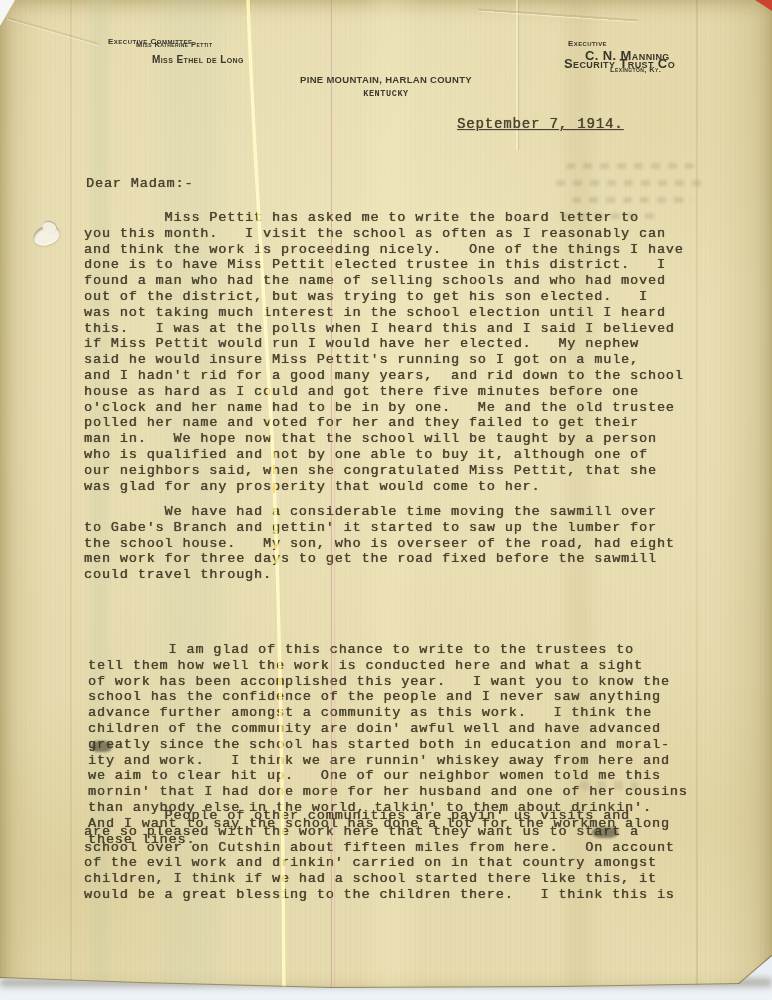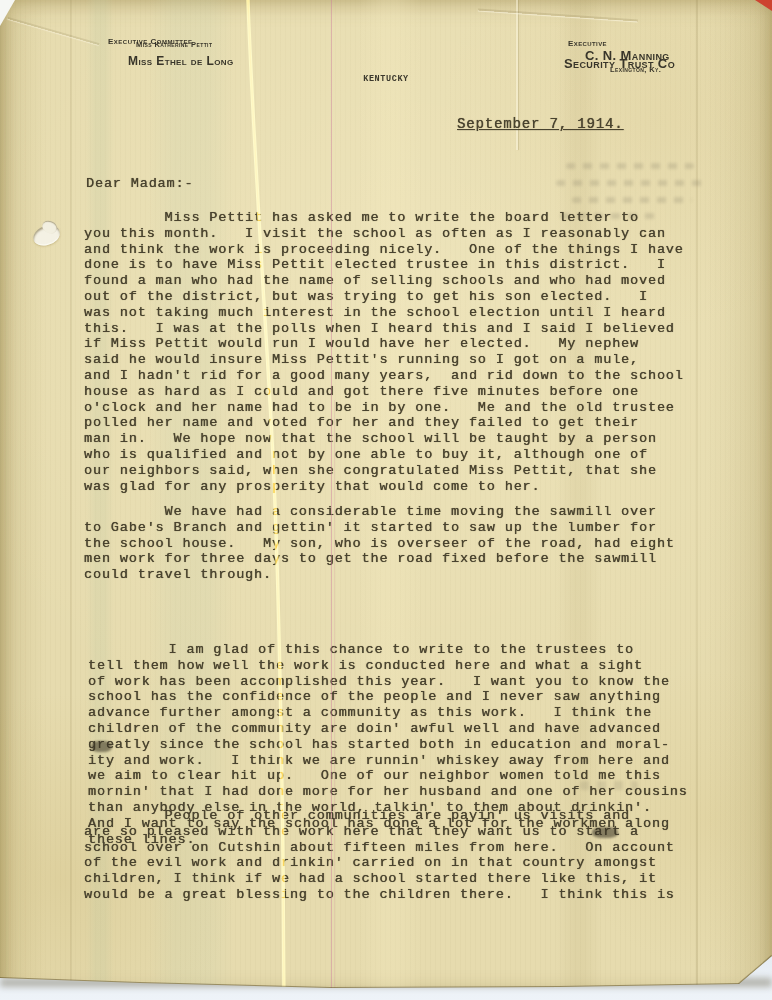--- a/index.html
+++ b/index.html
@@ -37,21 +37,21 @@
   .crease-top{position:absolute;left:478px;top:14px;width:160px;height:2px;background:rgba(120,105,60,.18);box-shadow:0 1px 1px rgba(255,250,230,.6);transform:rotate(4deg);}
   .crease-tl{position:absolute;left:6px;top:30px;width:95px;height:2px;background:rgba(120,105,60,.16);box-shadow:0 1px 1px rgba(255,250,230,.5);transform:rotate(16deg);}
   
   .stripe-svg{position:absolute;inset:0;mix-blend-mode:screen;pointer-events:none;}
   .pink-line{position:absolute;left:331px;top:0;bottom:0;width:1px;background:rgba(205,125,155,.45);}
   .pink-line2{position:absolute;left:334px;top:40%;bottom:0;width:1px;background:rgba(205,125,155,.18);}
   
   .lh-print{position:absolute;font-weight:700;color:#38352a;font-variant:small-caps;white-space:nowrap;}
   .lh-exec-heading{left:108px;top:37px;font-size:8px;letter-spacing:.5px;}
   .lh-exec-m1{left:136px;top:40px;font-size:7.5px;letter-spacing:.4px;}
-  .lh-exec-m2{left:128px;top:54px;font-size:12px;letter-spacing:.4px;}
+  .lh-exec-m2{left:152px;top:54px;font-size:10px;letter-spacing:.4px;}
   .lh-treas-heading{left:568px;top:39px;font-size:8px;letter-spacing:.4px;}
   .lh-treas-1{left:585px;top:48px;font-size:13px;letter-spacing:.4px;}
   .lh-treas-2{left:564px;top:56px;font-size:13px;letter-spacing:.4px;}
   .lh-treas-3{left:610px;top:65px;font-size:7.5px;letter-spacing:.4px;}
   .lh-center{position:absolute;left:0;right:0;top:72px;text-align:center;color:#3c392d;font-weight:700;}
   .lh-title{font-size:10px;letter-spacing:.2px;line-height:15px;}
   .lh-sub{font-size:9.5px;letter-spacing:.3px;line-height:15px;}
   .lh-state{font-size:8.5px;letter-spacing:.6px;line-height:15px;font-family:Liberation Mono, monospace;}
   .red-letter{color:#c8411b;}
   
@@ -115,20 +115,21 @@
 
     <div class="lh-print lh-exec-heading">Executive Committee</div>
     <div class="lh-print lh-exec-m1">Miss Katherine Pettit</div>
     <div class="lh-print lh-exec-m2">Miss Ethel de Long</div>
     <div class="lh-print lh-treas-heading">Executive</div>
     <div class="lh-print lh-treas-1">C. N. Manning</div>
     <div class="lh-print lh-treas-2">Security Trust Co</div>
     <div class="lh-print lh-treas-3">Lexington, Ky.</div>
 
     <div class="lh-center">
+      <div class="lh-sub">PINE MOUNTAIN, HARLAN COUNTY</div>
       <div class="lh-state">KENTUCKY</div>
     </div>
 
     <div class="tw date">September 7, 1914.</div>
     <div class="tw salutation">Dear Madam:-</div>
     <div class="tw p1">         Miss Pettit has asked me to write the board letter to
 you this month.   I visit the school as often as I reasonably can
 and think the work is proceeding nicely.   One of the things I have
 done is to have Miss Pettit elected trustee in this district.   I
 found a man who had the name of selling schools and who had moved

